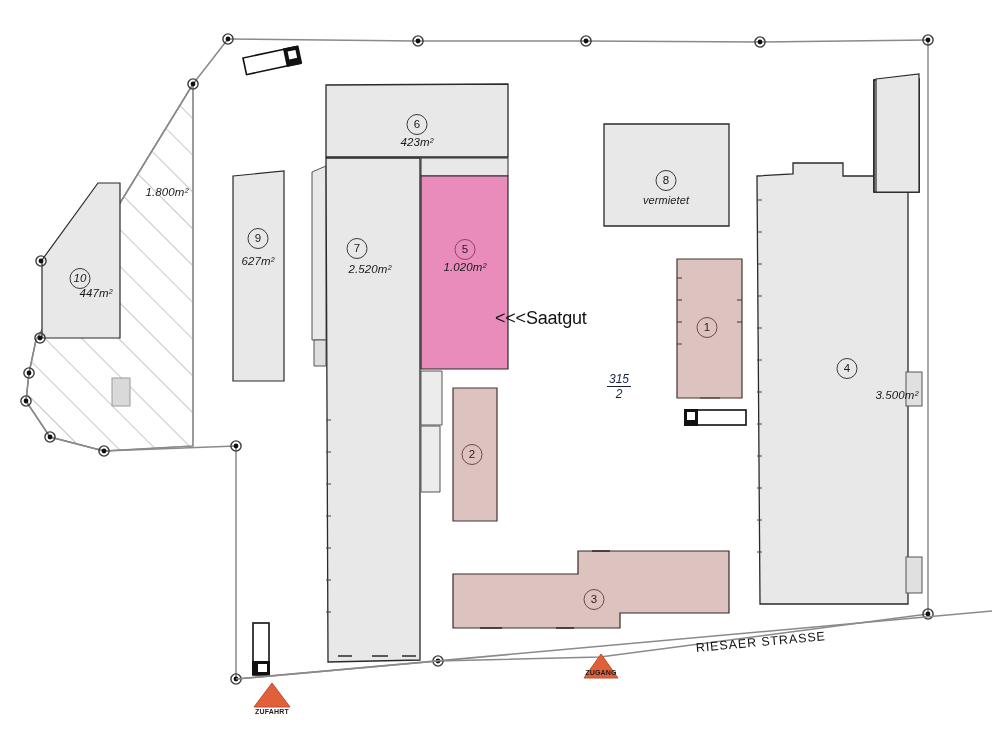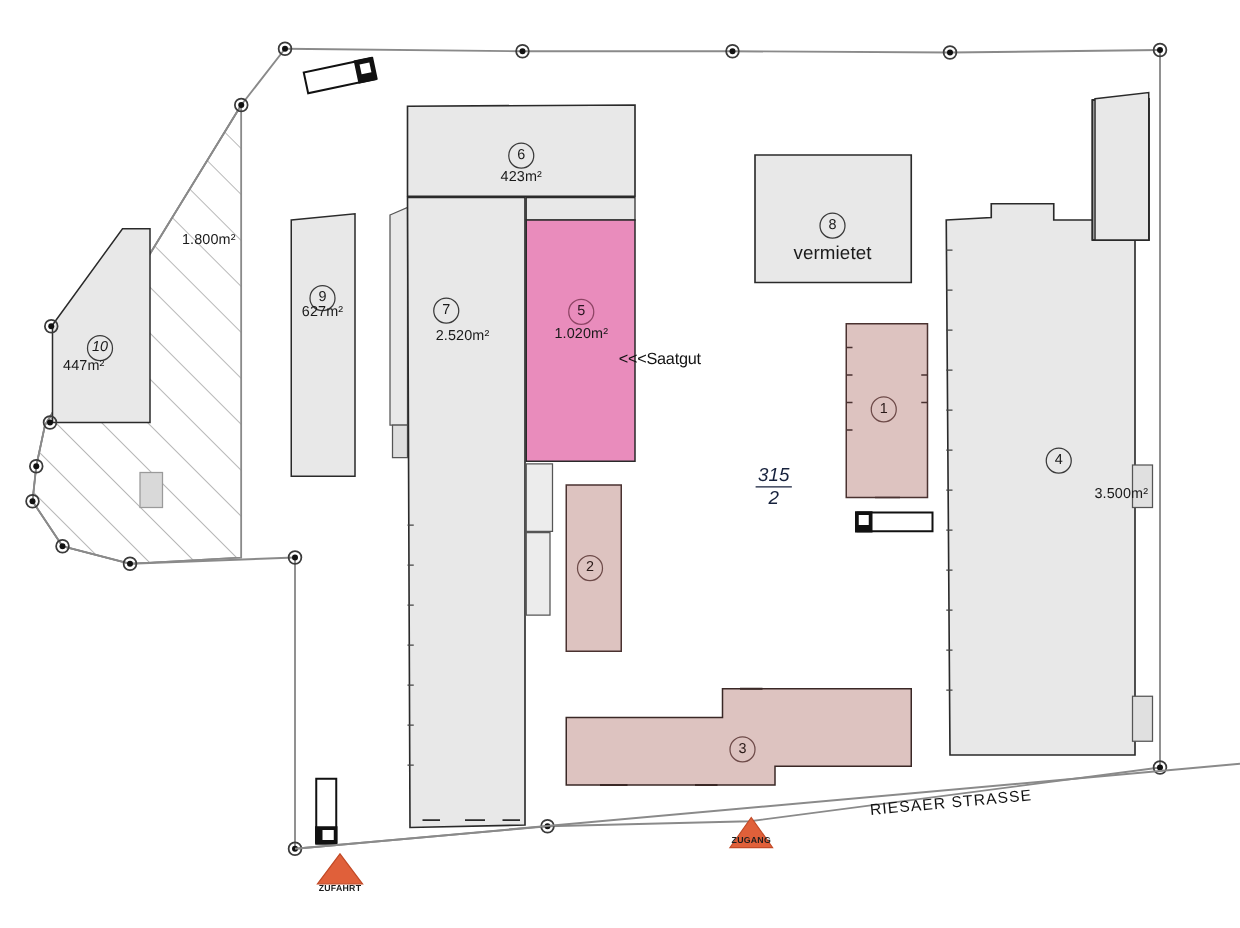--- a/index.html
+++ b/index.html
@@ -33,45 +33,47 @@
     white-space: nowrap;
     color: #1a1a1a;
     font-family: "Liberation Sans", sans-serif;
     pointer-events: none;
   }
   .area-lbl {
     font-size: 11.5px;
     letter-spacing: 0.1px;
     text-align: center;
     transform: translateX(-50%);
+    font-style: italic;
   }
   .bldg-num {
     position: absolute;
     width: 21px;
     height: 21px;
     border-radius: 50%;
     border: 1px solid #3a3a3a;
     background: transparent;
     font-size: 11.5px;
     line-height: 19px;
     text-align: center;
     color: #1a1a1a;
     transform: translateX(-50%);
     box-sizing: border-box;
   }
   .bldg-num.on-pink { border-color: #8d4464; color: #2a1520; }
   .bldg-num.on-tan  { border-color: #6d4a48; color: #2a1a18; }
   .saatgut {
-    font-size: 13px;
+    font-size: 18px;
     color: #121212;
     letter-spacing: -0.2px;
+    margin-top: 29px;
   }
   .parcel {
     font-style: italic;
-    font-size: 15px;
+    font-size: 12px;
     color: #16213c;
     text-align: center;
     transform: translateX(-50%);
     line-height: 1.05;
   }
   .parcel .num { display: block; padding: 0 2px; }
   .parcel .den { display: block; border-top: 1.3px solid #16213c; padding-top: 1px; }
   .street-lbl {
     font-size: 12.5px;
     letter-spacing: 0.9px;
@@ -79,21 +81,21 @@
     transform-origin: left center;
   }
   .marker-lbl {
     font-size: 7px;
     letter-spacing: 0.2px;
     color: #1c1c1c;
     text-align: center;
     transform: translateX(-50%);
     font-weight: 600;
   }
-  .rented-lbl { font-size: 15px; }
+  .rented-lbl { font-size: 11px; }
 </style>
 </head>
 <body>
 
 <div id="plan-root">
 
   <svg id="plan-svg" viewBox="0 0 992 742" xmlns="http://www.w3.org/2000/svg">
     <defs>
       <pattern id="hatch45" width="26" height="26" patternUnits="userSpaceOnUse" patternTransform="rotate(-45)">
         <line x1="0" y1="0" x2="0" y2="26" stroke="#8f8f8f" stroke-width="1"></line>
@@ -238,24 +240,24 @@
     </g>
 
     <g>
       <line x1="236" y1="679" x2="992" y2="611" stroke="#8a8a8a" stroke-width="1.6"></line>
     </g>
   </svg>
 
   <div class="lbl area-lbl" style="left:167px; top:186px;">1.800m²</div>
 
   <div class="bldg-num" style="left:80px; top:268px;font-style:italic;">10</div>
-  <div class="lbl area-lbl" style="left:67px; top:287px;">447m²</div>
+  <div class="lbl area-lbl" style="left:96px; top:287px;">447m²</div>
 
   <div class="bldg-num" style="left:258px; top:228px;">9</div>
-  <div class="lbl area-lbl" style="left:258px; top:244px;">627m²</div>
+  <div class="lbl area-lbl" style="left:258px; top:255px;">627m²</div>
 
   <div class="bldg-num" style="left:417px; top:114px;">6</div>
   <div class="lbl area-lbl" style="left:417px; top:136px;">423m²</div>
 
   <div class="bldg-num" style="left:357px; top:238px;">7</div>
   <div class="lbl area-lbl" style="left:370px; top:263px;">2.520m²</div>
 
   <div class="bldg-num on-pink" style="left:465px; top:239px;">5</div>
   <div class="lbl area-lbl" style="left:465px; top:261px;">1.020m²</div>
 

